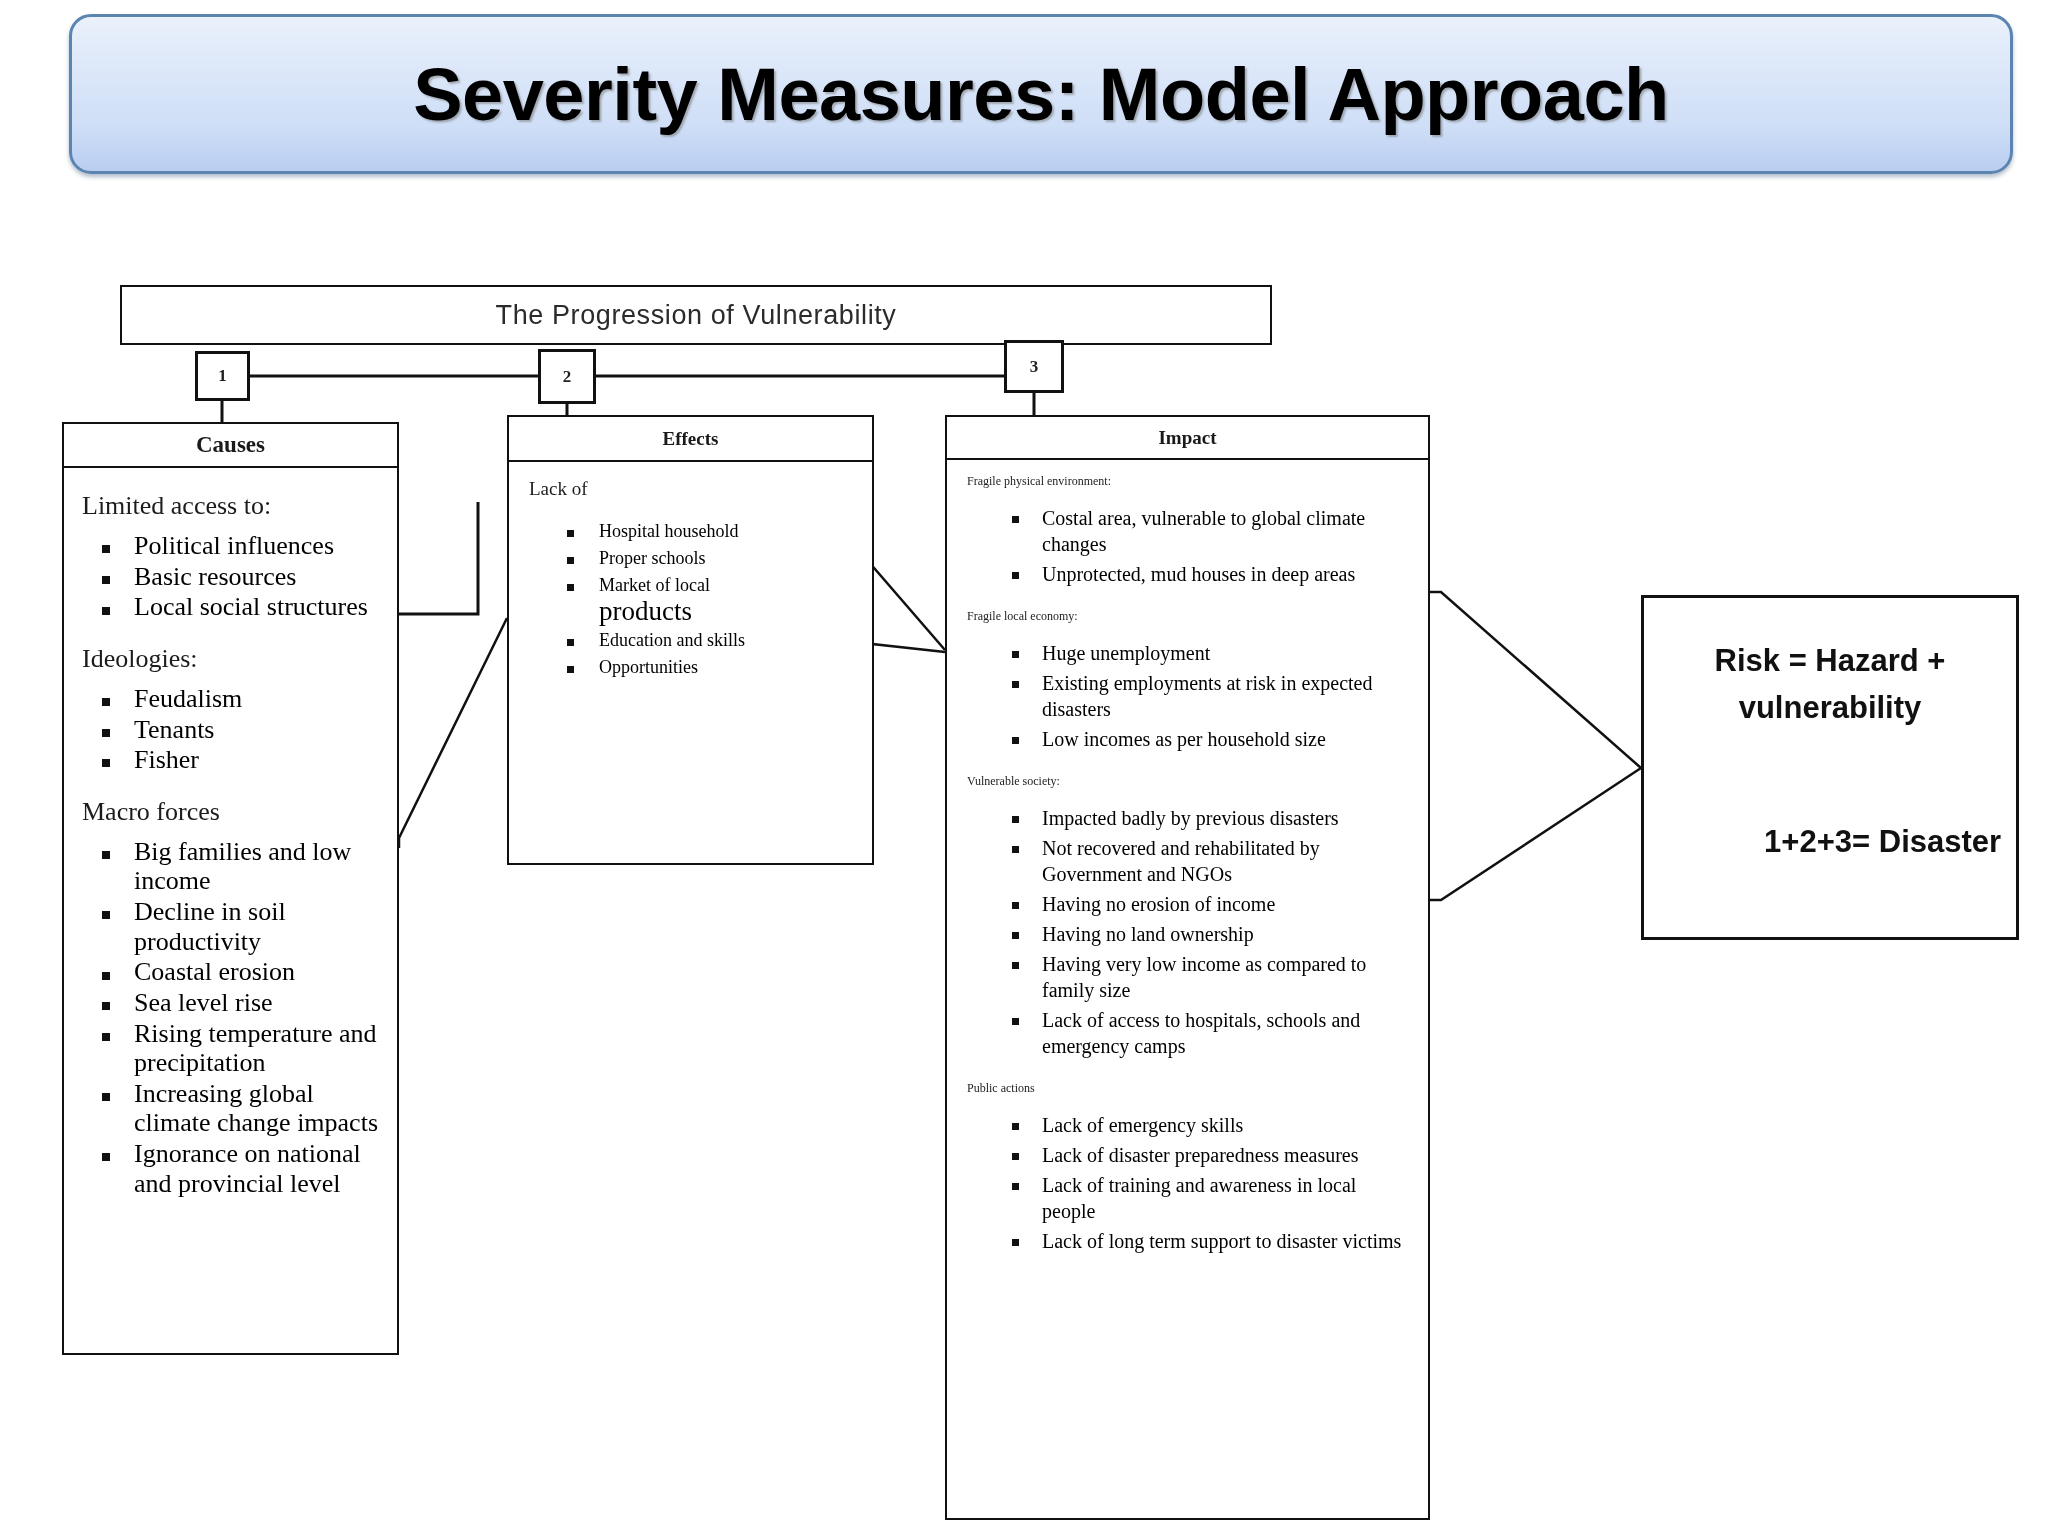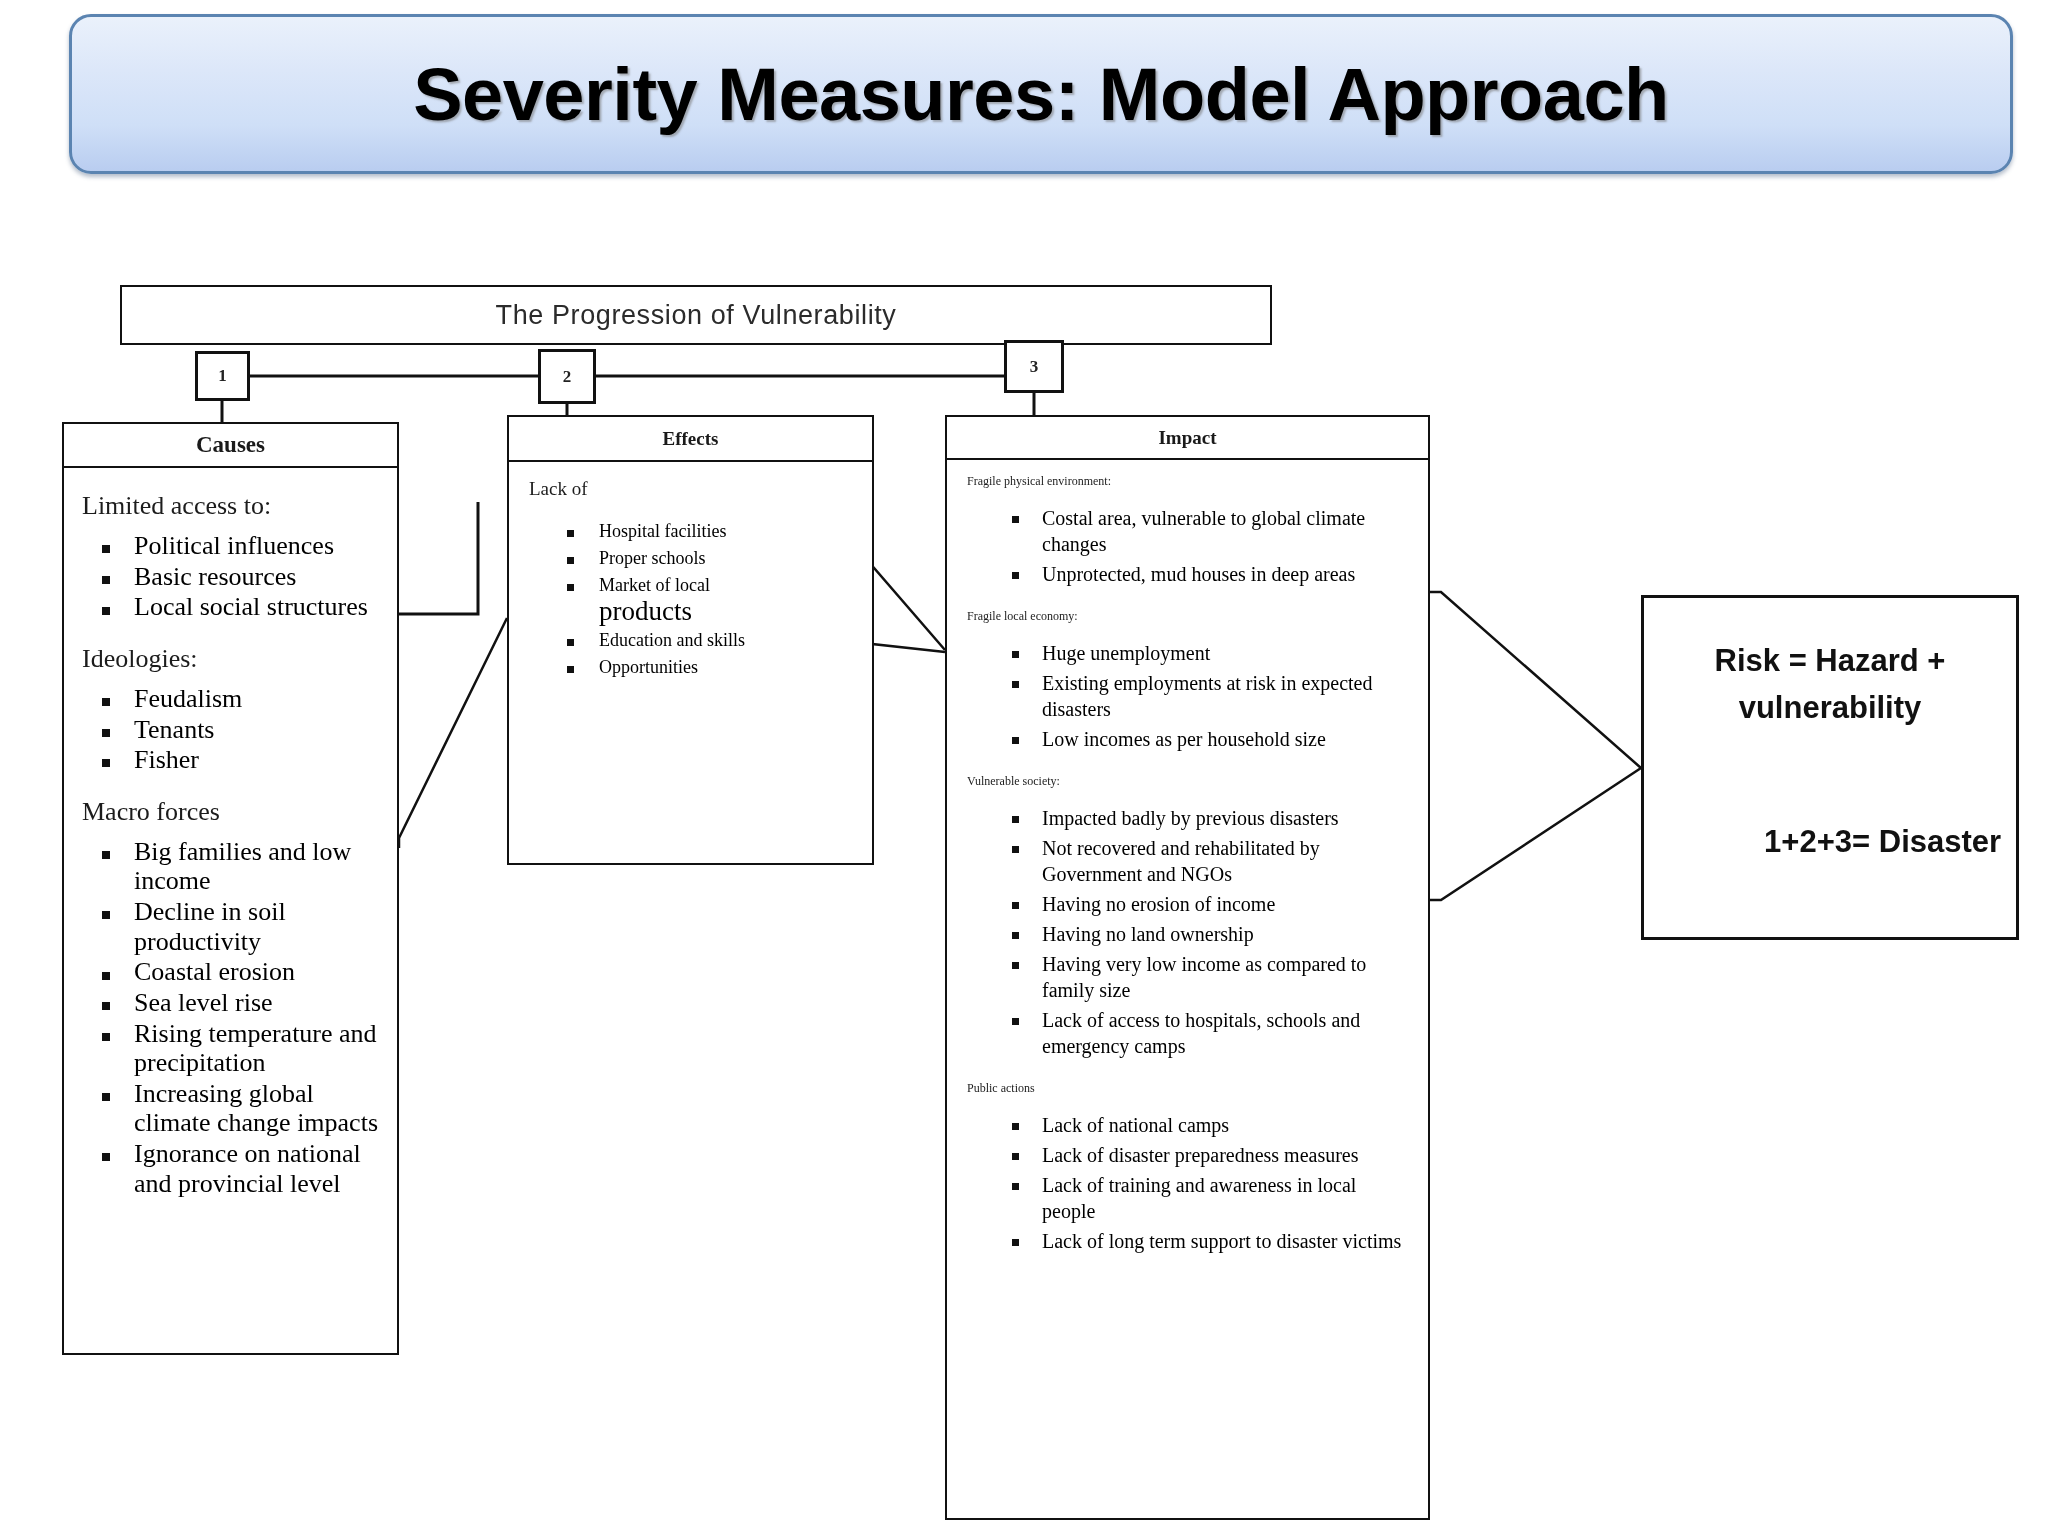--- a/index.html
+++ b/index.html
@@ -224,21 +224,21 @@
 
     </div>
   </div>
 
   <div class="dbox" id="box-effects">
     <div class="dbox-title">Effects</div>
     <div class="dbox-body">
 
       <p class="lead">Lack of</p>
       <ul class="blist">
-        <li>Hospital facilities</li>
+        <li>Hospital household</li>
         <li>Proper schools</li>
         <li>
           <span>Market of local</span>
           <span class="big">products</span>
         </li>
         <li>Education and skills</li>
         <li>Opportunities</li>
       </ul>
 
     </div>
@@ -266,21 +266,21 @@
         <li>Impacted badly by previous disasters</li>
         <li>Not recovered and rehabilitated by Government and NGOs</li>
         <li>Having no erosion of income</li>
         <li>Having no land ownership</li>
         <li>Having very low income as compared to family size</li>
         <li>Lack of access to hospitals, schools and emergency camps</li>
       </ul>
 
       <p class="lead">Public actions</p>
       <ul class="blist">
-        <li>Lack of national camps</li>
+        <li>Lack of emergency skills</li>
         <li>Lack of disaster preparedness measures</li>
         <li>Lack of training and awareness in local people</li>
         <li>Lack of long term support to disaster victims</li>
       </ul>
 
     </div>
   </div>
 
   <div class="dbox" id="box-risk">
     <div class="risk-inner">

